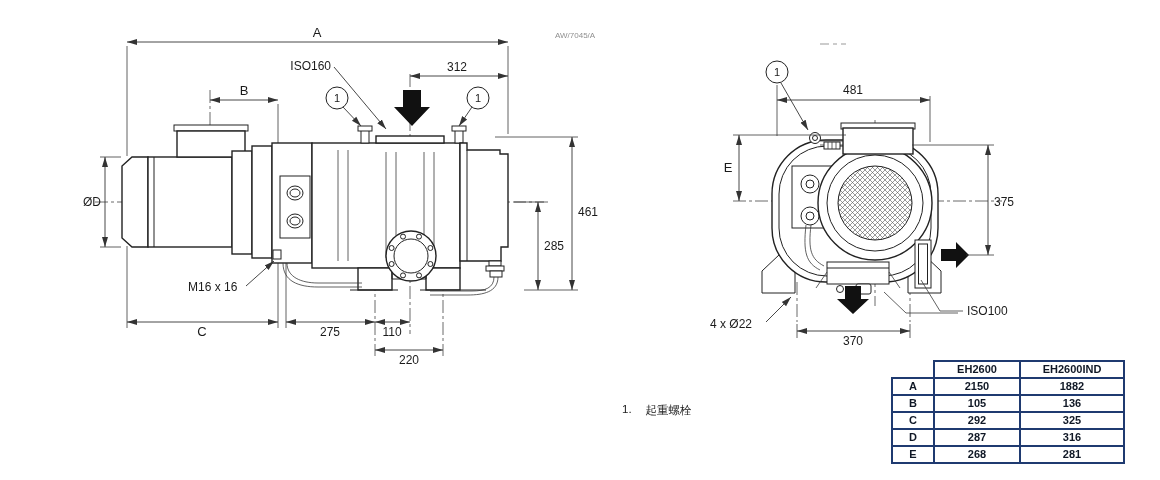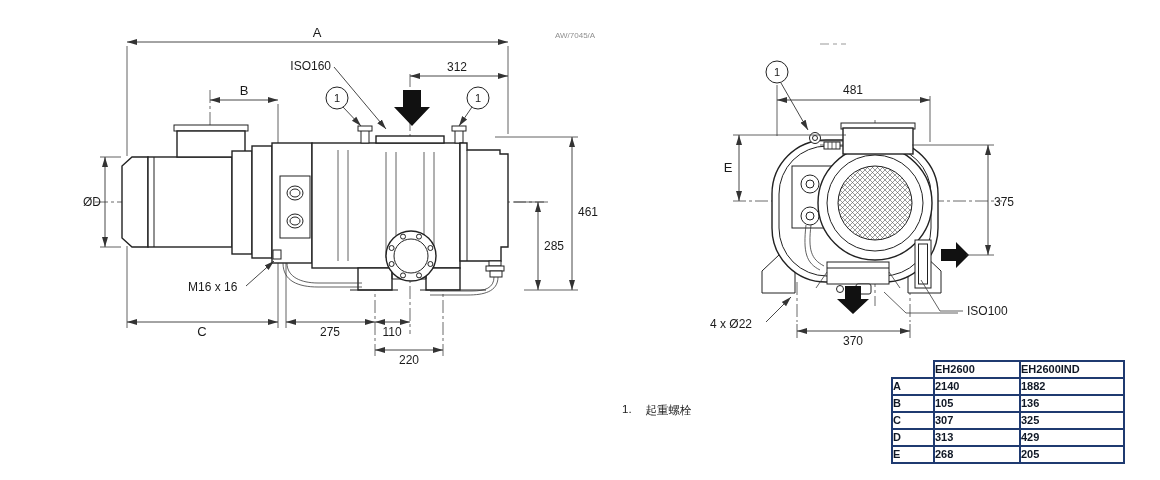--- a/index.html
+++ b/index.html
@@ -18,21 +18,21 @@
   .dimln{fill:none;stroke:#333;stroke-width:0.9;}
   .cl{fill:none;stroke:#444;stroke-width:0.8;stroke-dasharray:13 3 3 3;}
   .blk{fill:#111;stroke:none;}
   
   .note{position:absolute;left:622px;top:403px;font-size:11.5px;color:#222;
         display:flex;gap:14px;}
   
   .dim-table{position:absolute;left:891px;top:360px;border-collapse:collapse;
              font-size:11px;color:#101826;table-layout:fixed;}
   .dim-table td{border:2px solid #1f3a70;height:15px;line-height:15px;padding:0;
-                font-weight:bold;background:#fff;}
+                text-align:center;font-weight:bold;background:#fff;}
   .dim-table td.blank{border:none;background:transparent;}
 </style>
 </head>
 <body>
 
 <div class="page">
 
 <svg width="1160" height="480" viewBox="0 0 1160 480">
   <defs>
     <marker id="arw" markerWidth="11" markerHeight="8" refX="10" refY="4" orient="auto-start-reverse" markerUnits="userSpaceOnUse">
@@ -252,39 +252,39 @@
         <col style="width:104px">
       </colgroup>
   <tbody>
     <tr>
       <td class="blank"></td>
       <td>EH2600</td>
       <td>EH2600IND</td>
     </tr>
     <tr>
       <td>A</td>
-      <td>2140</td>
+      <td>2150</td>
       <td>1882</td>
     </tr>
     <tr>
       <td>B</td>
       <td>105</td>
       <td>136</td>
     </tr>
     <tr>
       <td>C</td>
-      <td>307</td>
+      <td>292</td>
       <td>325</td>
     </tr>
     <tr>
       <td>D</td>
-      <td>313</td>
-      <td>429</td>
+      <td>287</td>
+      <td>316</td>
     </tr>
     <tr>
       <td>E</td>
       <td>268</td>
-      <td>205</td>
+      <td>281</td>
     </tr>
   </tbody>
 </table>
 
 </div>
 
 </body></html>

